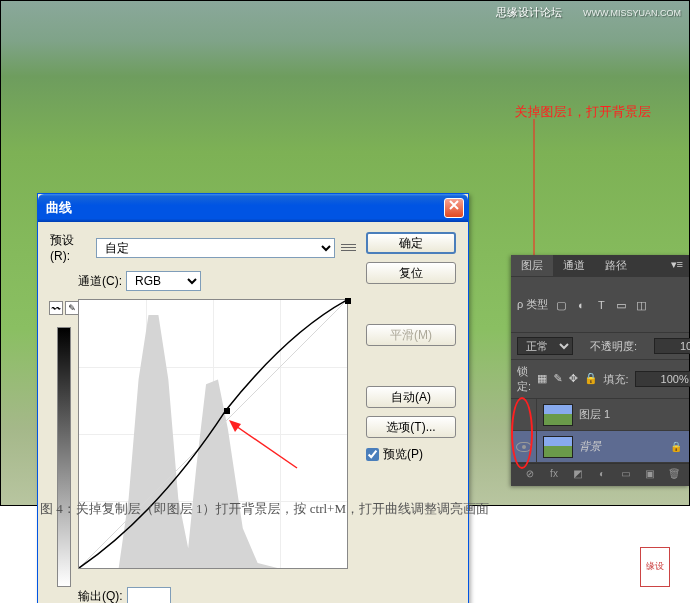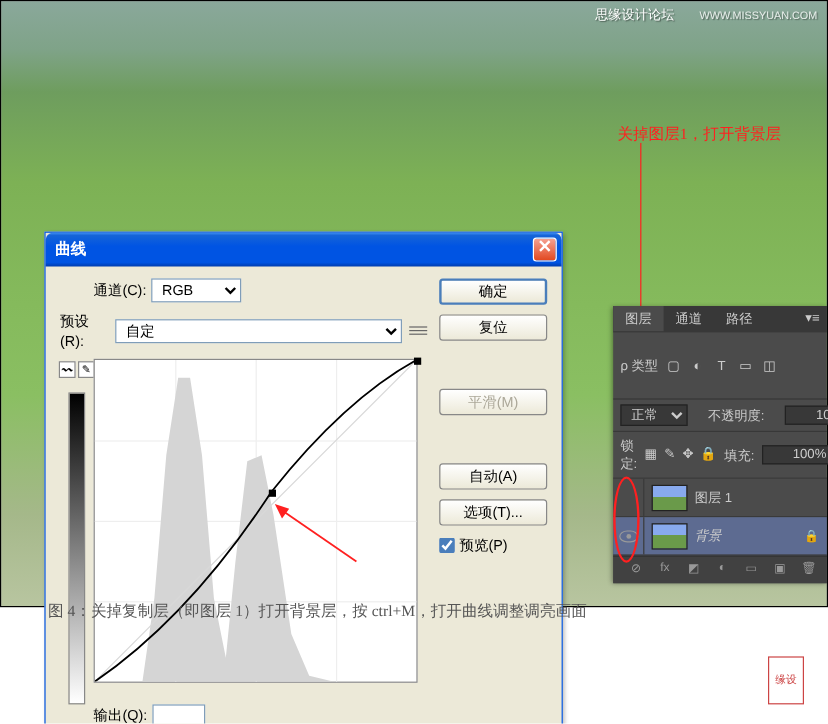--- a/index.html
+++ b/index.html
@@ -92,36 +92,36 @@
     <div class="titlebar">
       <span class="titlebar-text">曲线</span>
       <div class="close-btn">
         <svg width="12" height="12" viewBox="0 0 12 12">
             <path d="M2 2L10 10M10 2L2 10" stroke="#fff" stroke-width="2"></path>
           </svg>
       </div>
     </div>
     <div class="dialog-body">
       <div class="left-col">
-        <div class="row" style="padding-left:28px">
-          <label>通道(C):</label>
-          <select class="select ch-select">
-            <option>RGB</option>
-          </select>
-        </div>
         <div class="row">
           <label>预设(R):</label>
           <select class="select preset-select">
             <option>自定</option>
           </select>
           <span class="menu-icon">
               <span></span>
               <span></span>
               <span></span>
             </span>
+        </div>
+        <div class="row" style="padding-left:28px">
+          <label>通道(C):</label>
+          <select class="select ch-select">
+            <option>RGB</option>
+          </select>
         </div>
         <div class="curve-area">
           <div class="toolcol">
             <div class="tool-icons">
               <span class="tool-btn">〰</span>
               <span class="tool-btn">✎</span>
             </div>
             <div class="vgrad"></div>
           </div>
           <div class="graph-wrap">

